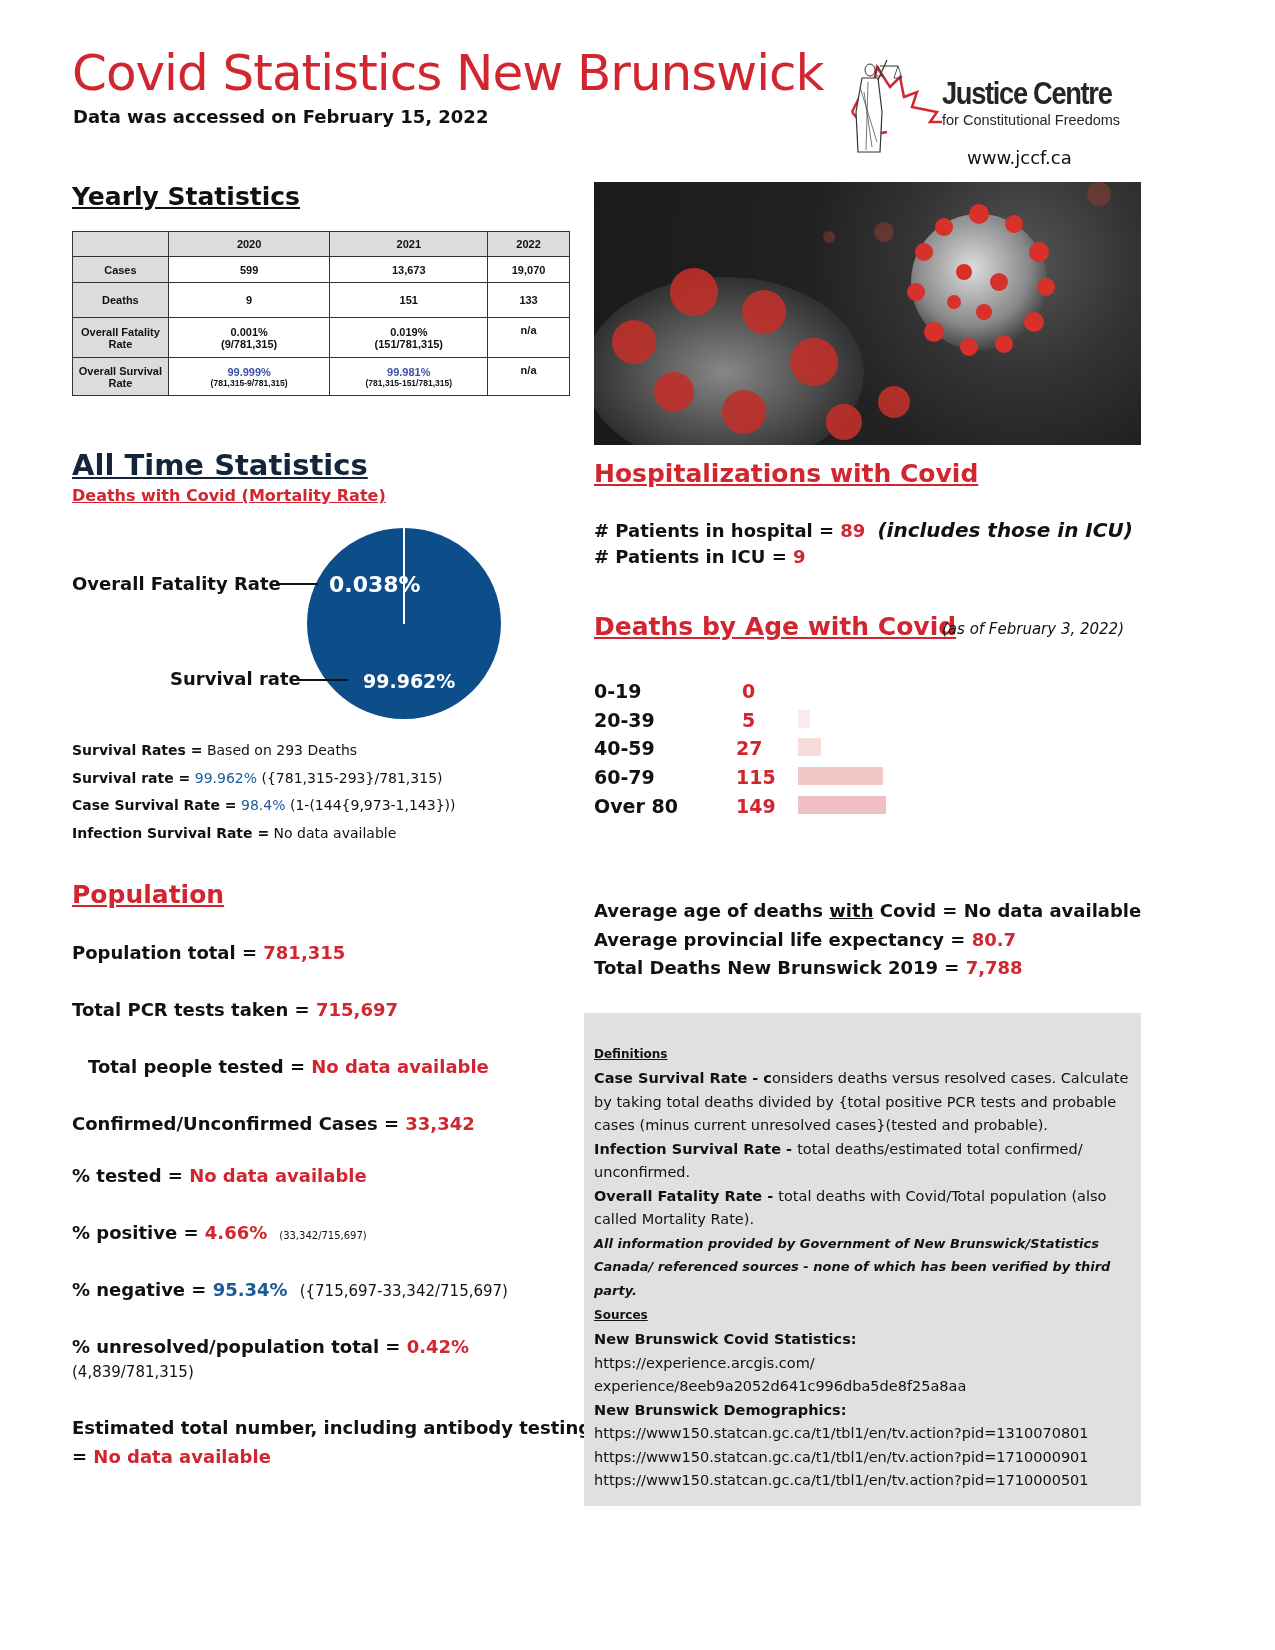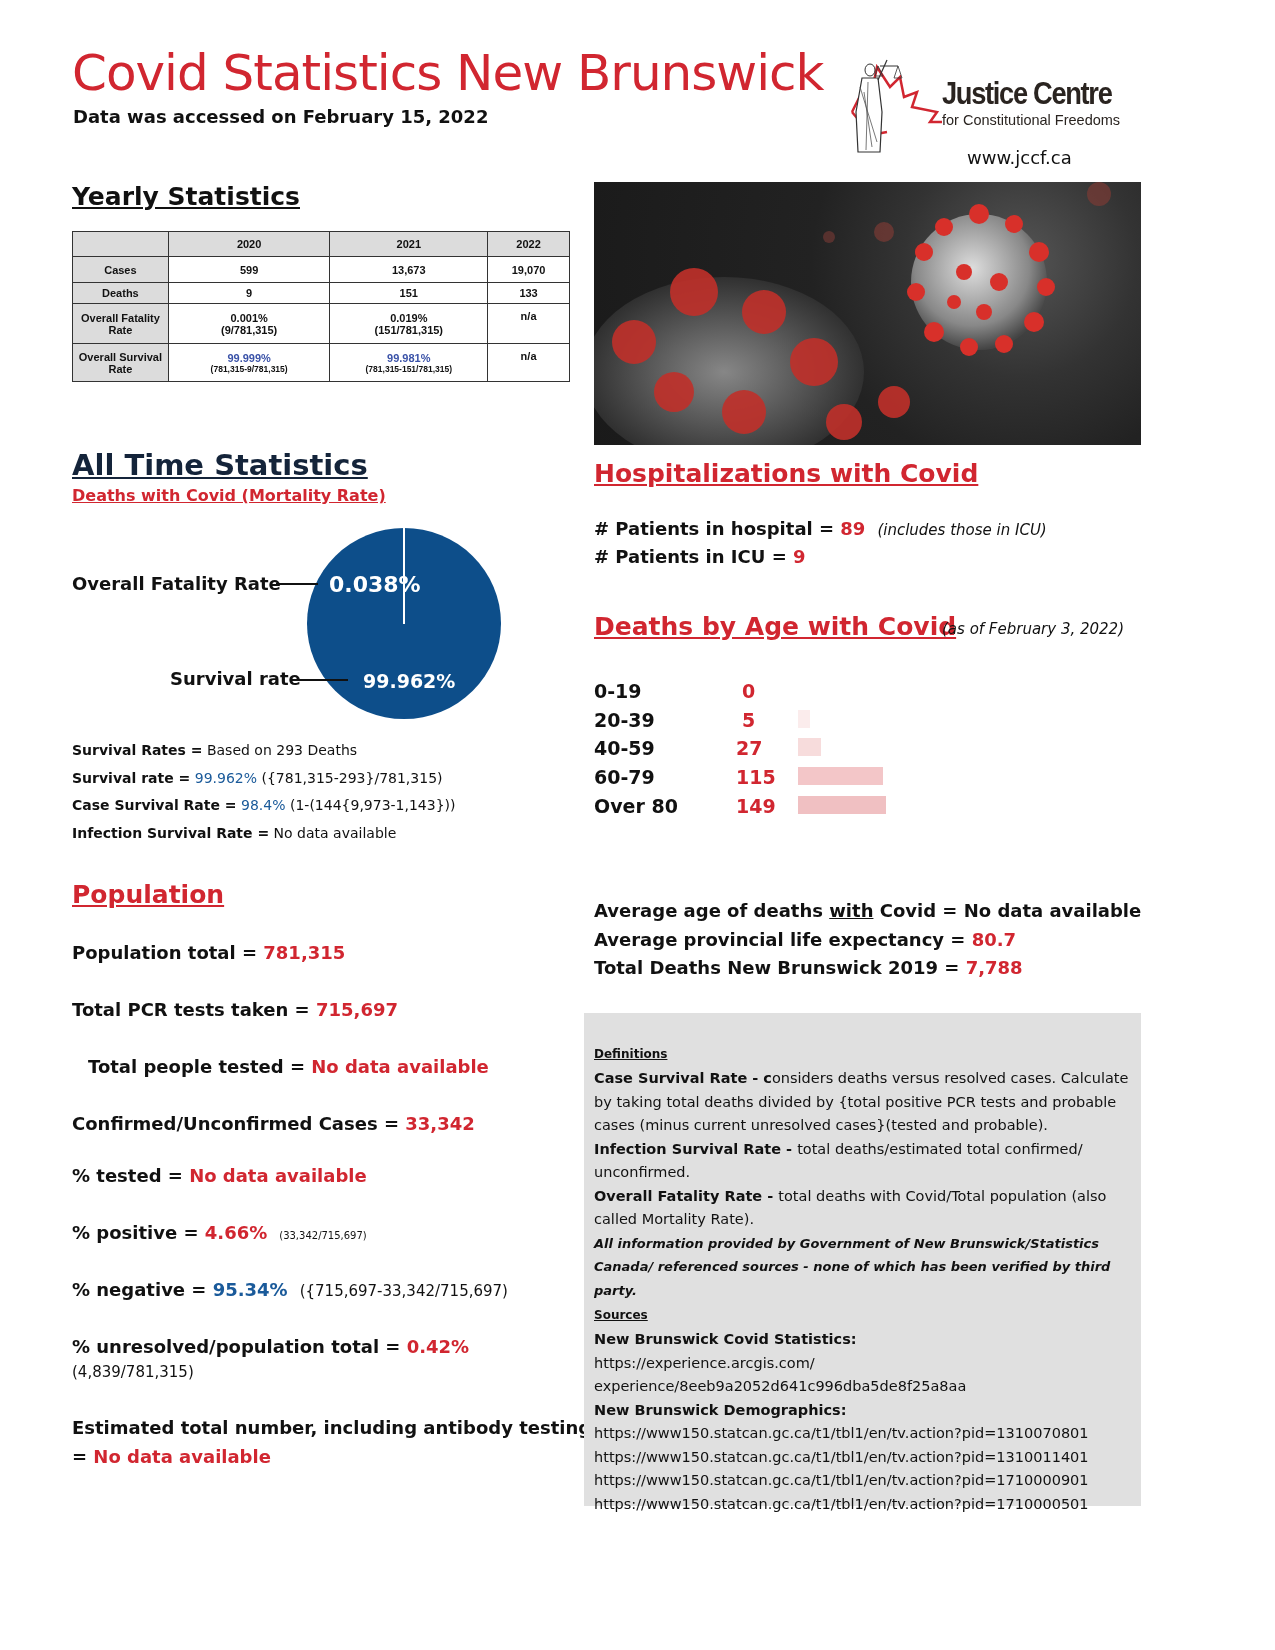--- a/index.html
+++ b/index.html
@@ -58,21 +58,21 @@
     <td class="hd" style="width:162px">2020</td>
     <td class="hd" style="width:158px">2021</td>
     <td class="hd" style="width:82px">2022</td>
   </tr>
   <tr style="height:26px">
     <td class="hd">Cases</td>
     <td>599</td>
     <td>13,673</td>
     <td>19,070</td>
   </tr>
-  <tr style="height:21px">
+  <tr style="height:35px">
     <td class="hd">Deaths</td>
     <td>9</td>
     <td>151</td>
     <td>133</td>
   </tr>
   <tr style="height:40px">
     <td class="hd">Overall Fatality Rate</td>
     <td><span>0.001%</span><br><span>(9/781,315)</span></td>
     <td><span>0.019%</span><br><span>(151/781,315)</span></td>
     <td style="vertical-align:top;padding-top:6px">n/a</td>
@@ -161,21 +161,21 @@
 <div class="abs row-text" style="left:72px;top:1113px;"><span>Confirmed/Unconfirmed Cases = </span><span class="red">33,342</span></div>
 <div class="abs row-text" style="left:72px;top:1165px;"><span>% tested = </span><span class="red">No data available</span></div>
 <div class="abs row-text" style="left:72px;top:1222px;"><span>% positive = </span><span class="red">4.66%</span><span style="font-weight:normal;font-size:10px;margin-left:12px;text-align:right;">(33,342/715,697)</span></div>
 <div class="abs row-text" style="left:72px;top:1279px;"><span>% negative = </span><span class="blue">95.34%</span><span style="font-weight:normal;font-size:15px;margin-left:12px;">({715,697-33,342/715,697)</span></div>
 <div class="abs row-text" style="left:72px;top:1336px;"><span>% unresolved/population total = </span><span class="red">0.42%</span></div>
 <div class="abs" style="left:72px;top:1363px;font-size:15px;">(4,839/781,315)</div>
 <div class="abs row-text" style="left:72px;top:1417px;">Estimated total number, including antibody testing</div>
 <div class="abs row-text" style="left:72px;top:1446px;"><span>= </span><span class="red">No data available</span></div>
 
 <div class="abs red" style="left:594px;top:459px;font-size:25px;font-weight:bold;text-decoration:underline;white-space:nowrap;">Hospitalizations with Covid</div>
-<div class="abs row-text" style="left:594px;top:518px;"><span># Patients in hospital = </span><span class="red">89</span><span style="font-weight:normal;font-style:italic;font-size:15px;margin-left:12px;">(includes those in ICU)</span></div>
+<div class="abs row-text" style="left:594px;top:518px;"><span># Patients in hospital = </span><span class="red">89</span><span style="font-weight:bold;font-style:italic;font-size:20px;margin-left:12px;">(includes those in ICU)</span></div>
 <div class="abs row-text" style="left:594px;top:546px;"><span># Patients in ICU = </span><span class="red">9</span></div>
 
 <div class="abs red" style="left:594px;top:612px;font-size:25px;font-weight:bold;text-decoration:underline;white-space:nowrap;">Deaths by Age with Covid</div>
 <div class="abs" style="left:942px;top:620px;font-size:15px;font-style:italic;white-space:nowrap;">(as of February 3, 2022)</div>
 
 <div class="abs age-table" style="left:594px;top:680px;width:300px;height:140px;">
   <div class="r" style="left:0;top:0;">0-19</div>
   <div class="r red" style="left:148px;top:0;">0</div>
   <div class="r" style="left:0;top:29px;">20-39</div>
   <div class="r red" style="left:148px;top:29px;">5</div>
@@ -200,16 +200,15 @@
   <div><b>Case Survival Rate - c</b><span>onsiders deaths versus resolved cases. Calculate by taking total deaths divided by {total positive PCR tests and probable cases (minus current unresolved cases}(tested and probable).</span></div>
   <div><b>Infection Survival Rate - </b><span>total deaths/estimated total confirmed/ unconfirmed.</span></div>
   <div><b>Overall Fatality Rate - </b><span>total deaths with Covid/Total population (also called Mortality Rate).</span></div>
   <div class="italic">All information provided by Government of New Brunswick/Statistics Canada/ referenced sources - none of which has been verified by third party.</div>
   <h3>Sources</h3>
   <div class="b">New Brunswick Covid Statistics:</div>
   <div>https://experience.arcgis.com/</div>
   <div>experience/8eeb9a2052d641c996dba5de8f25a8aa</div>
   <div class="b">New Brunswick Demographics:</div>
   <div>https://www150.statcan.gc.ca/t1/tbl1/en/tv.action?pid=1310070801</div>
-  <div>https://www150.statcan.gc.ca/t1/tbl1/en/tv.action?pid=1310011401</div>
   <div>https://www150.statcan.gc.ca/t1/tbl1/en/tv.action?pid=1710000901</div>
   <div>https://www150.statcan.gc.ca/t1/tbl1/en/tv.action?pid=1710000501</div>
 </div>
 
 </body></html>

